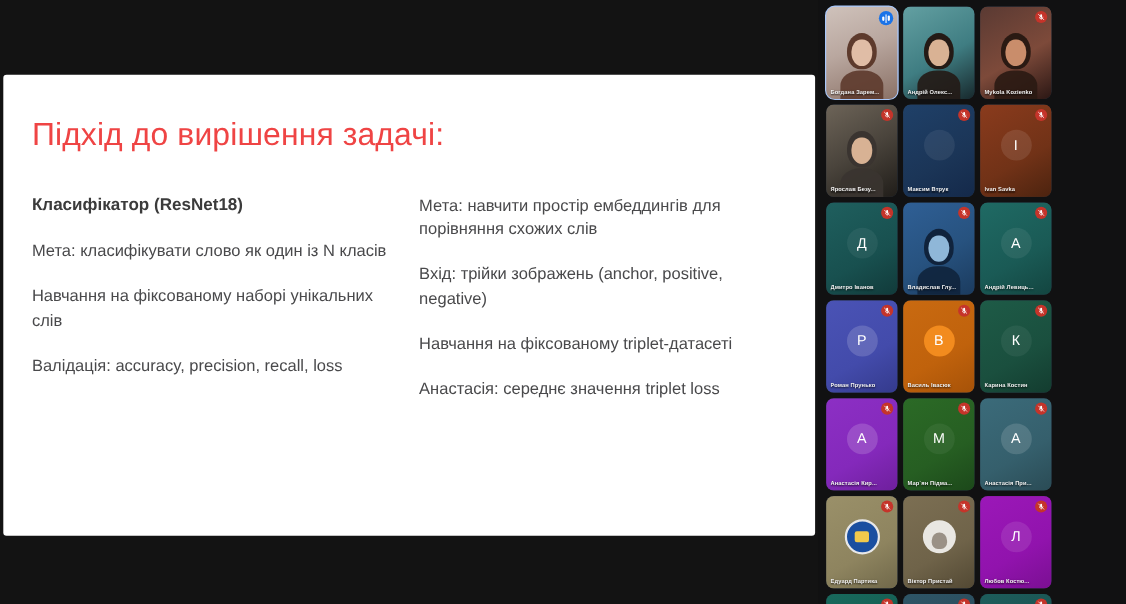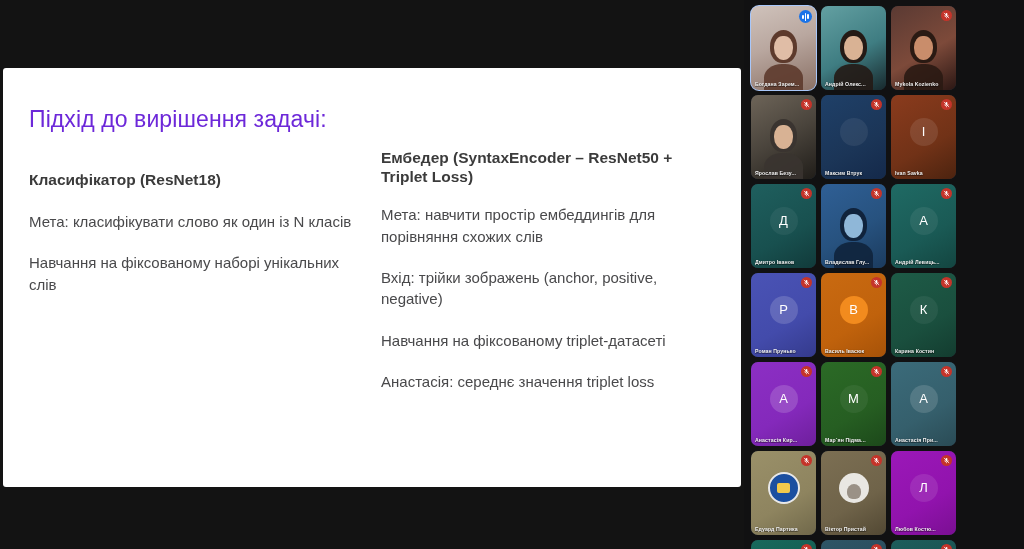--- a/index.html
+++ b/index.html
@@ -15,21 +15,21 @@
     position:absolute;left:0;top:0;width:744px;height:549px;
     background:#131313;
   }
   #slide{
     position:absolute;left:3px;top:68px;width:738px;height:419px;
     background:#ffffff;border-radius:3px;
     box-sizing:border-box;
     padding:38px 26px 0 26px;
   }
   #slide-title{
-    font-size:23px;color:#6d28d9;font-weight:400;
+    font-size:29px;color:#ef4444;font-weight:400;
     letter-spacing:.1px;margin:0 0 36px 0;line-height:1.2;
   }
   .cols{display:flex;gap:18px;}
   .col{width:344px;}
   .col-head{
     font-size:15.5px;font-weight:700;color:#3b3b3b;
     line-height:1.25;margin:0 0 22px 0;
   }
   .col.right .col-head{margin-top:-22px;margin-bottom:18px;}
   .para{
@@ -89,24 +89,24 @@
 
   <div id="stage">
     <div id="slide">
       <h1 id="slide-title">Підхід до вирішення задачі:</h1>
       <div class="cols">
 
         <div class="col left">
           <div class="col-head">Класифікатор (ResNet18)</div>
           <p class="para">Мета: класифікувати слово як один із N класів</p>
           <p class="para">Навчання на фіксованому наборі унікальних слів</p>
+          <p class="para">Валідація: accuracy, precision, recall, loss</p>
         </div>
 
         <div class="col right">
-          <div class="col-head">Ембедер (SyntaxEncoder – ResNet50 + Triplet Loss)</div>
           <p class="para">Мета: навчити простір ембеддингів для порівняння схожих слів</p>
           <p class="para">Вхід: трійки зображень (anchor, positive, negative)</p>
           <p class="para">Навчання на фіксованому triplet-датасеті</p>
           <p class="para">Анастасія: середнє значення triplet loss</p>
         </div>
 
       </div>
     </div>
   </div>
 

